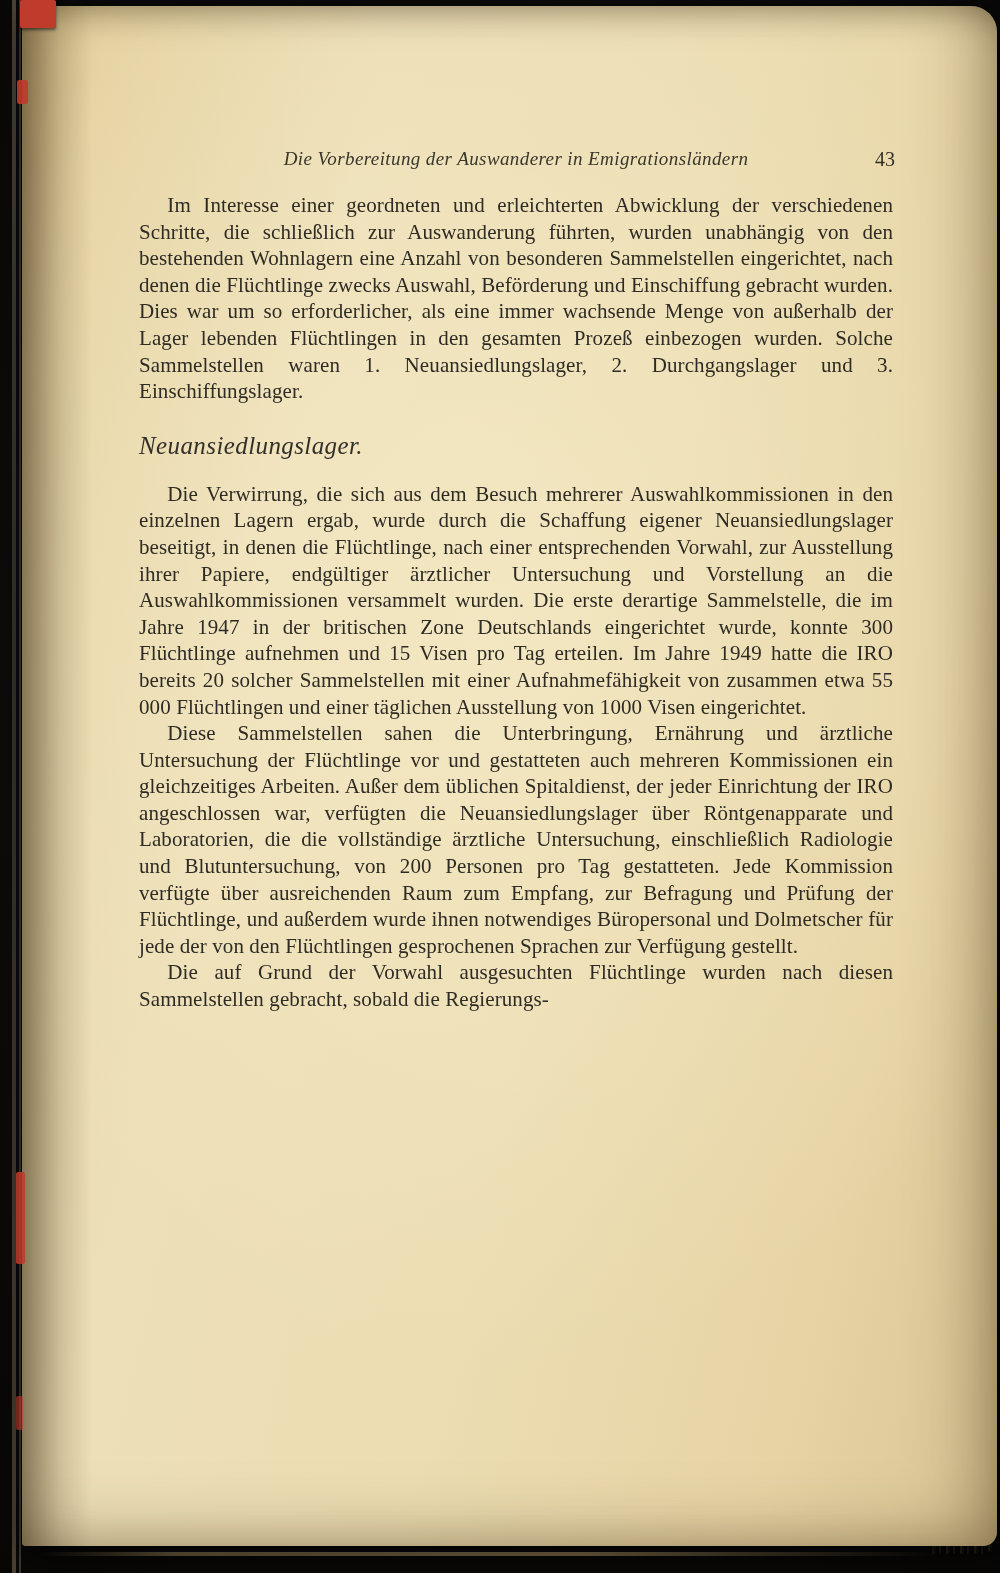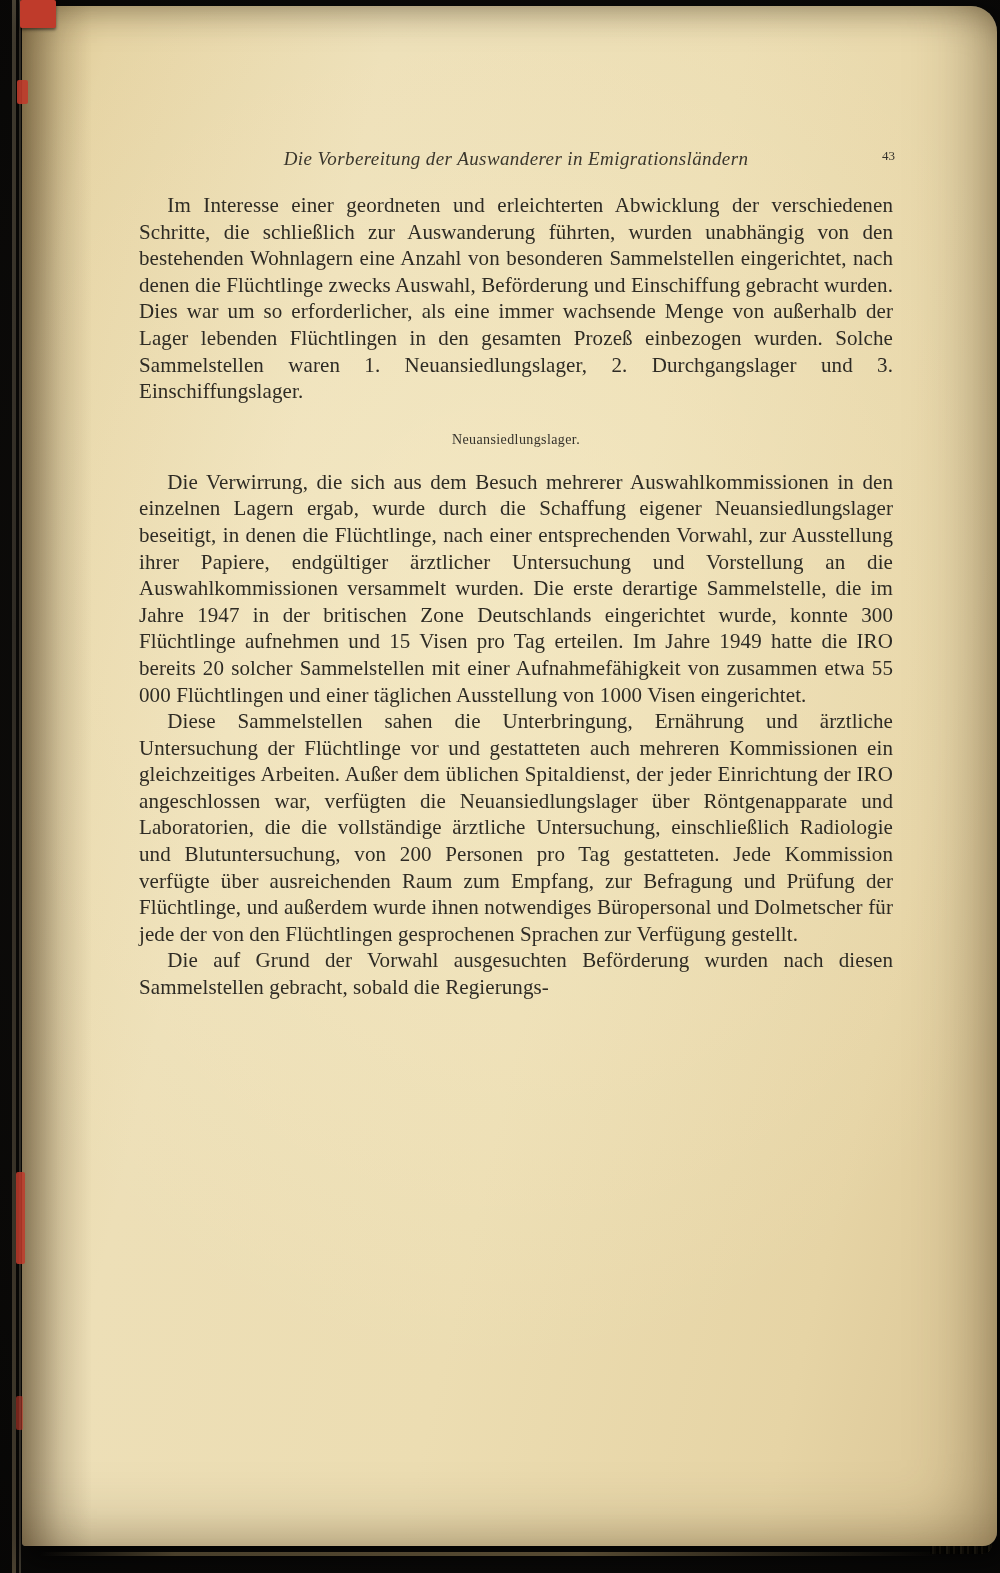--- a/index.html
+++ b/index.html
@@ -98,31 +98,31 @@
   .running-header{
     position:relative;height:28px;margin-bottom:16px;
   }
   .running-title{
     display:block;text-align:center;
     font-style:italic;font-size:19px;letter-spacing:.4px;
     color:#3a362c;
   }
   .page-number{
     position:absolute;right:-2px;top:0;
-    font-size:13px;font-style:normal;color:#33302a;
+    font-size:20px;font-style:normal;color:#33302a;
   }
   .para{
     font-size:21px;line-height:26.6px;
     text-align:justify;text-justify:inter-word;
     text-indent:1.35em;
     letter-spacing:.1px;
   }
   .section-heading{
-    font-size:14px;font-weight:normal;
-    text-align:center;letter-spacing:.4px;
+    font-size:25px;font-weight:normal;font-style:italic;
+    text-align:left;letter-spacing:.4px;
     margin:27px 0 21px 0;
     color:#33302a;
   }
 </style>
 </head>
 <body>
 
 <div class="left-edge-line"></div>
 <div class="left-edge-line2"></div>
 
@@ -142,17 +142,17 @@
       <span class="running-title">Die Vorbereitung der Auswanderer in Emigrationsländern</span>
       <span class="page-number">43</span>
     </div>
 
     <p class="para">Im Interesse einer geordneten und erleichterten Abwicklung der verschiedenen Schritte, die schließlich zur Auswanderung führten, wurden unabhängig von den bestehenden Wohnlagern eine Anzahl von besonderen Sammelstellen eingerichtet, nach denen die Flüchtlinge zwecks Auswahl, Beförderung und Einschiffung gebracht wurden. Dies war um so erforderlicher, als eine immer wachsende Menge von außerhalb der Lager lebenden Flüchtlingen in den gesamten Prozeß einbezogen wurden. Solche Sammelstellen waren 1. Neuansiedlungslager, 2. Durchgangslager und 3. Einschiffungslager.</p>
 
     <h3 class="section-heading">Neuansiedlungslager.</h3>
 
     <p class="para">Die Verwirrung, die sich aus dem Besuch mehrerer Auswahlkommissionen in den einzelnen Lagern ergab, wurde durch die Schaffung eigener Neuansiedlungslager beseitigt, in denen die Flüchtlinge, nach einer entsprechenden Vorwahl, zur Ausstellung ihrer Papiere, endgültiger ärztlicher Untersuchung und Vorstellung an die Auswahlkommissionen versammelt wurden. Die erste derartige Sammelstelle, die im Jahre 1947 in der britischen Zone Deutschlands eingerichtet wurde, konnte 300 Flüchtlinge aufnehmen und 15 Visen pro Tag erteilen. Im Jahre 1949 hatte die IRO bereits 20 solcher Sammelstellen mit einer Aufnahmefähigkeit von zusammen etwa 55 000 Flüchtlingen und einer täglichen Ausstellung von 1000 Visen eingerichtet.</p>
     <p class="para">Diese Sammelstellen sahen die Unterbringung, Ernährung und ärztliche Untersuchung der Flüchtlinge vor und gestatteten auch mehreren Kommissionen ein gleichzeitiges Arbeiten. Außer dem üblichen Spitaldienst, der jeder Einrichtung der IRO angeschlossen war, verfügten die Neuansiedlungslager über Röntgenapparate und Laboratorien, die die vollständige ärztliche Untersuchung, einschließlich Radiologie und Blutuntersuchung, von 200 Personen pro Tag gestatteten. Jede Kommission verfügte über ausreichenden Raum zum Empfang, zur Befragung und Prüfung der Flüchtlinge, und außerdem wurde ihnen notwendiges Büropersonal und Dolmetscher für jede der von den Flüchtlingen gesprochenen Sprachen zur Verfügung gestellt.</p>
-    <p class="para">Die auf Grund der Vorwahl ausgesuchten Beförderung wurden nach diesen Sammelstellen gebracht, sobald die Regierungs-</p>
+    <p class="para">Die auf Grund der Vorwahl ausgesuchten Flüchtlinge wurden nach diesen Sammelstellen gebracht, sobald die Regierungs-</p>
   </div>
 </div>
 
 <div class="bottom-edge"></div>
 
 </body></html>

